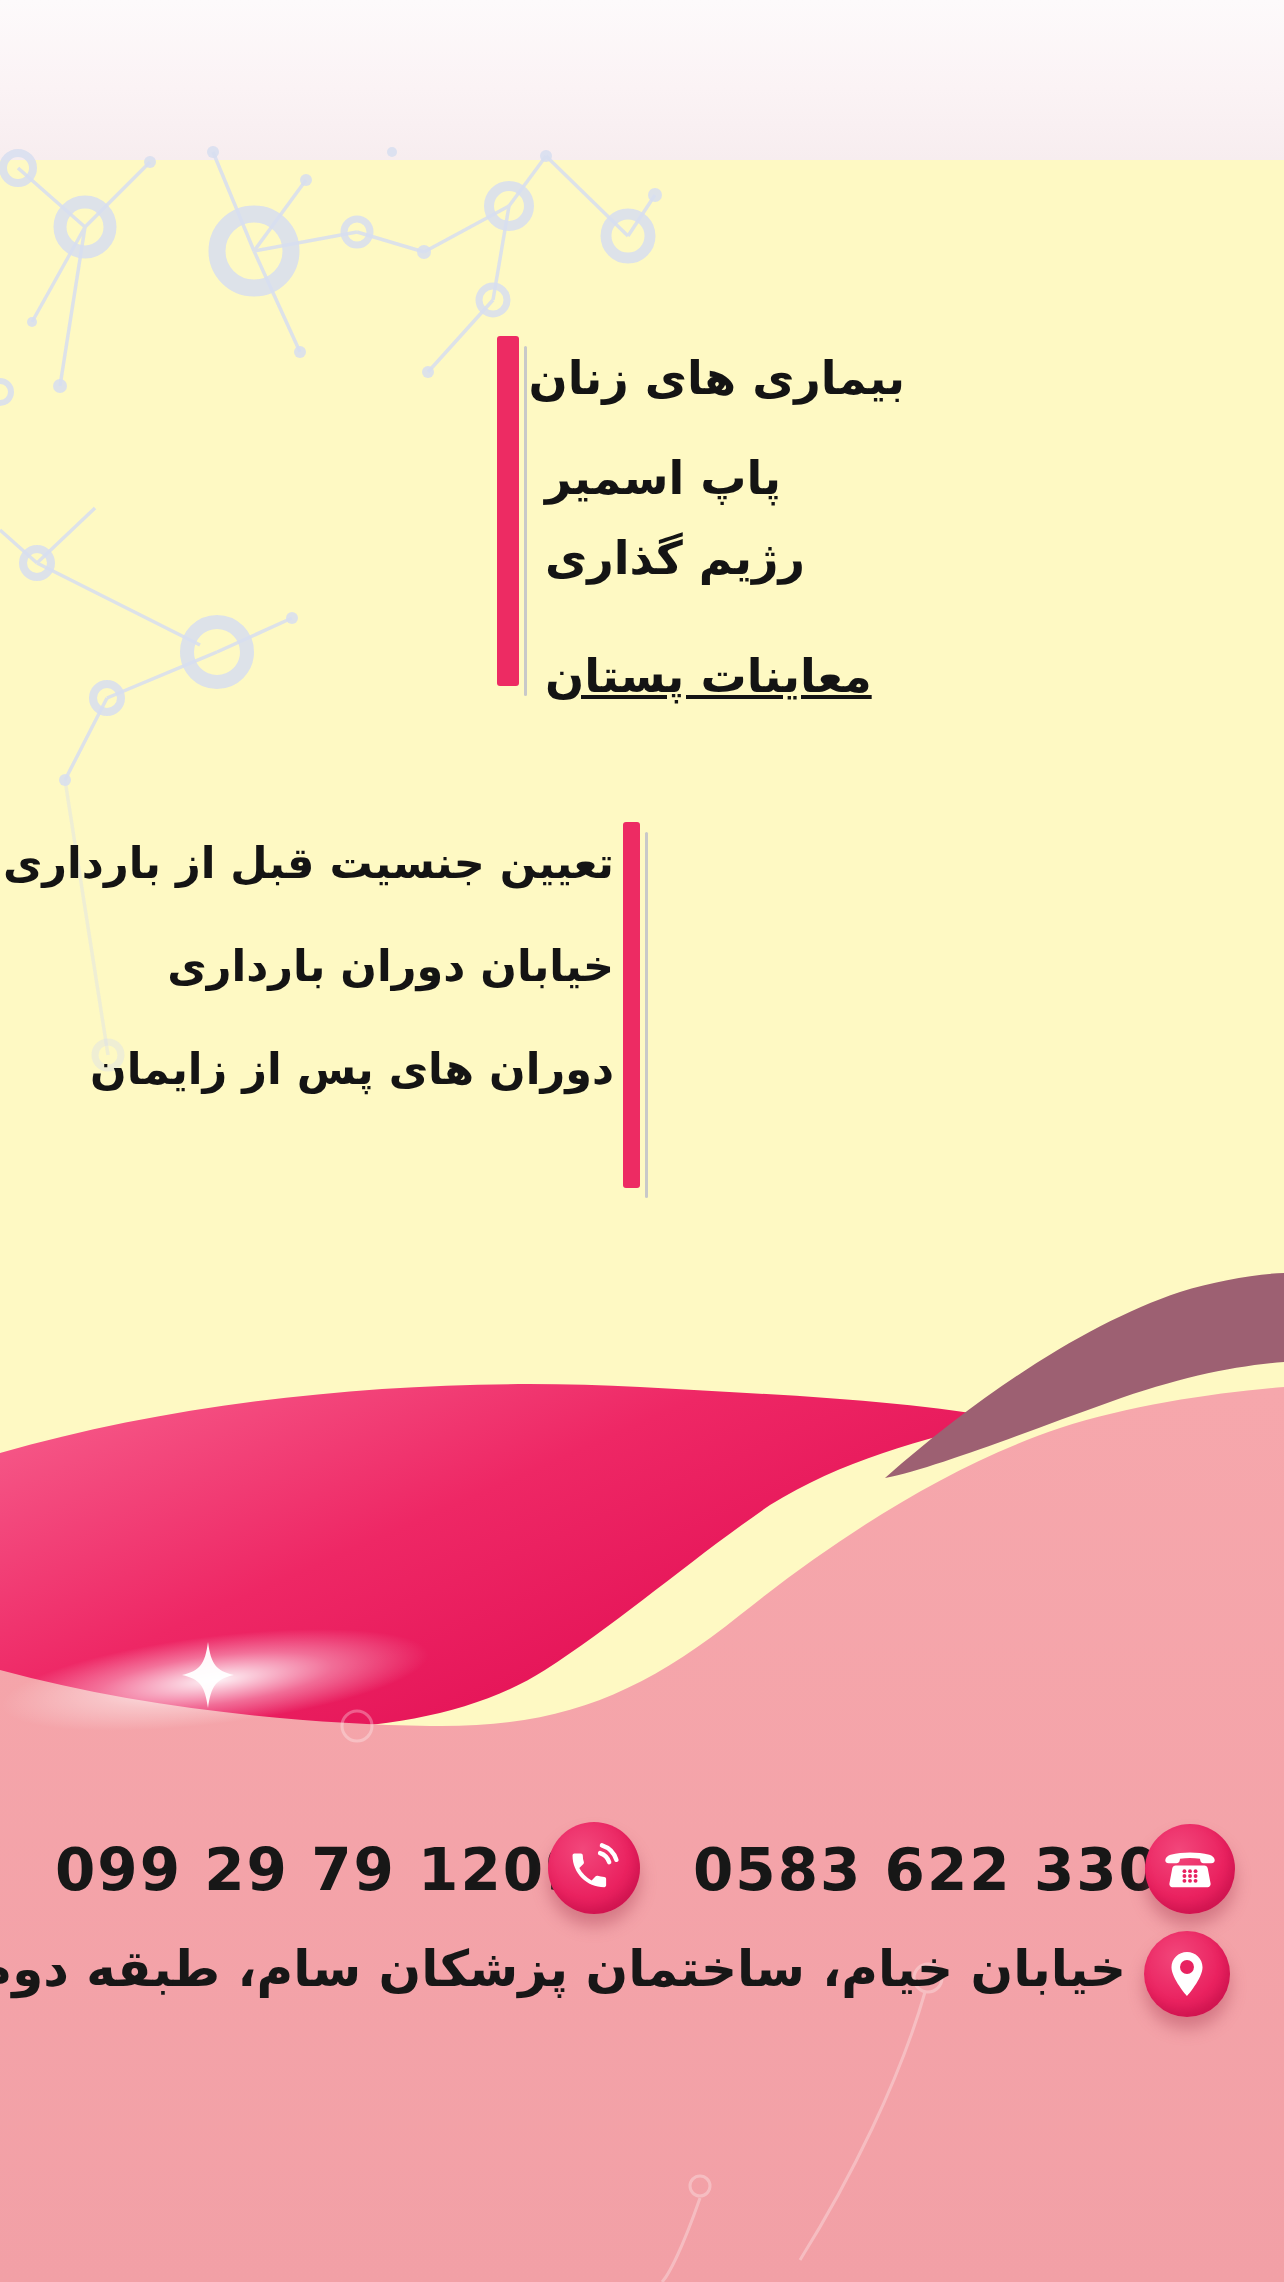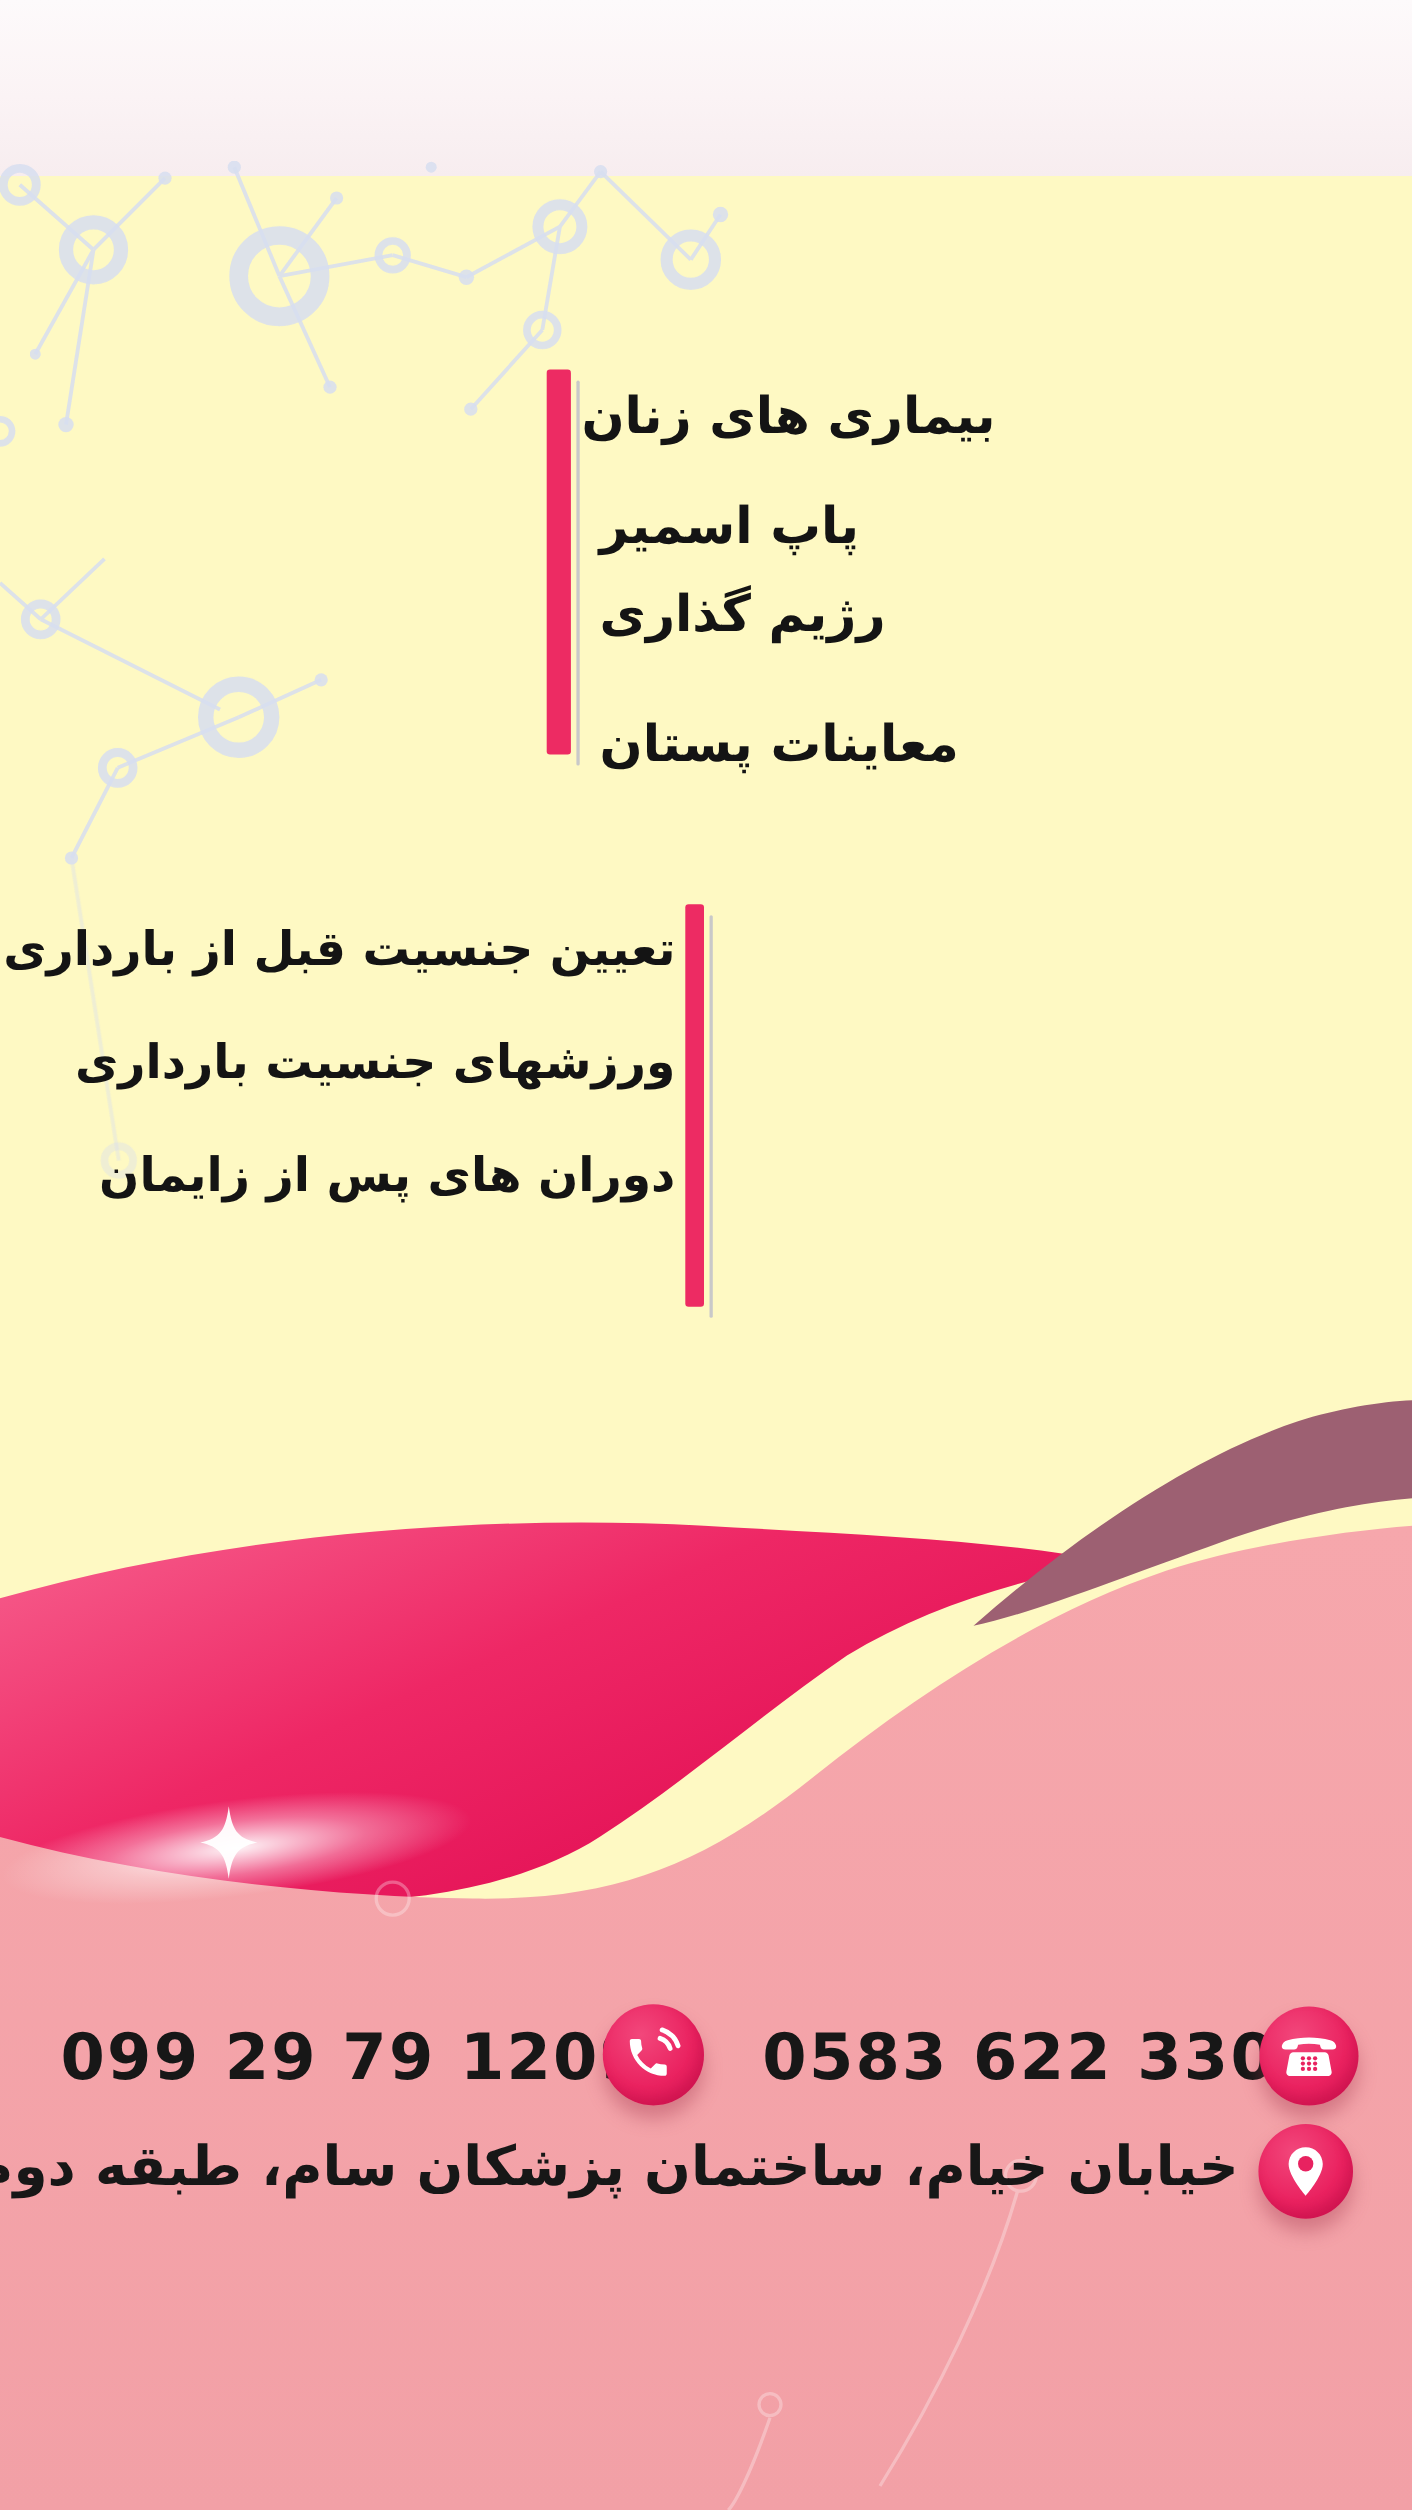--- a/index.html
+++ b/index.html
@@ -11,21 +11,21 @@
   .svc-bar{position:absolute;background:#ed2b63;border-radius:3px;}
   .svc-bar::after{content:"";position:absolute;right:-8px;top:10px;width:3px;height:100%;
                   background:#c9c9c9;border-radius:2px;}
   .bar1{left:497px;top:336px;width:22px;height:350px;}
   .bar2{left:623px;top:822px;width:17px;height:366px;}
   .svc-list{position:absolute;direction:rtl;color:#141414;font-weight:bold;}
   .svc1{left:545px;top:328px;width:360px;text-align:left;font-size:46px;}
   .svc2{left:200px;top:812px;width:414px;text-align:right;font-size:43px;}
   .svc1 .line{height:100px;line-height:100px;white-space:nowrap;}
   .svc1 .line:nth-child(3){margin-top:-20px;}
-  .svc1 .line:nth-child(4){margin-top:18px;}
+  .svc1 .line:nth-child(4){margin-top:18px;text-decoration:underline;}
   .svc2 .line{height:103px;line-height:103px;white-space:nowrap;}
   .wave{position:absolute;left:0;top:1250px;}
   .circle-icon{position:absolute;border-radius:50%;
       background:radial-gradient(circle at 38% 30%,#f2477b 0%,#ea2260 55%,#d31352 100%);
       box-shadow:0 12px 16px rgba(165,58,80,.40), inset -4px -7px 10px rgba(175,8,60,.30);
       display:flex;align-items:center;justify-content:center;}
   .ci-call{left:548px;top:1822px;width:92px;height:92px;}
   .ci-tel{left:1145px;top:1824px;width:90px;height:90px;}
   .ci-loc{left:1144px;top:1931px;width:86px;height:86px;}
   .phone-num{position:absolute;color:#171717;font-weight:bold;font-size:58px;
@@ -102,21 +102,21 @@
   <div class="svc-list svc1">
     <div class="line">بیماری های زنان</div>
     <div class="line">پاپ اسمیر</div>
     <div class="line">رژیم گذاری</div>
     <div class="line">معاینات پستان</div>
   </div>
 
   <div class="svc-bar bar2"></div>
   <div class="svc-list svc2">
     <div class="line">تعیین جنسیت قبل از بارداری</div>
-    <div class="line">ورزشهای جنسیت بارداری</div>
+    <div class="line">خیابان دوران بارداری</div>
     <div class="line">دوران های پس از زایمان</div>
   </div>
 
   <svg class="wave" width="1284" height="1032" viewBox="0 0 1284 1032">
     <defs>
       <linearGradient id="crim" x1="0" y1="0" x2="0.9" y2="0.7">
         <stop offset="0" stop-color="#f7618e"></stop>
         <stop offset="0.5" stop-color="#ee2765"></stop>
         <stop offset="1" stop-color="#e20e54"></stop>
       </linearGradient>

